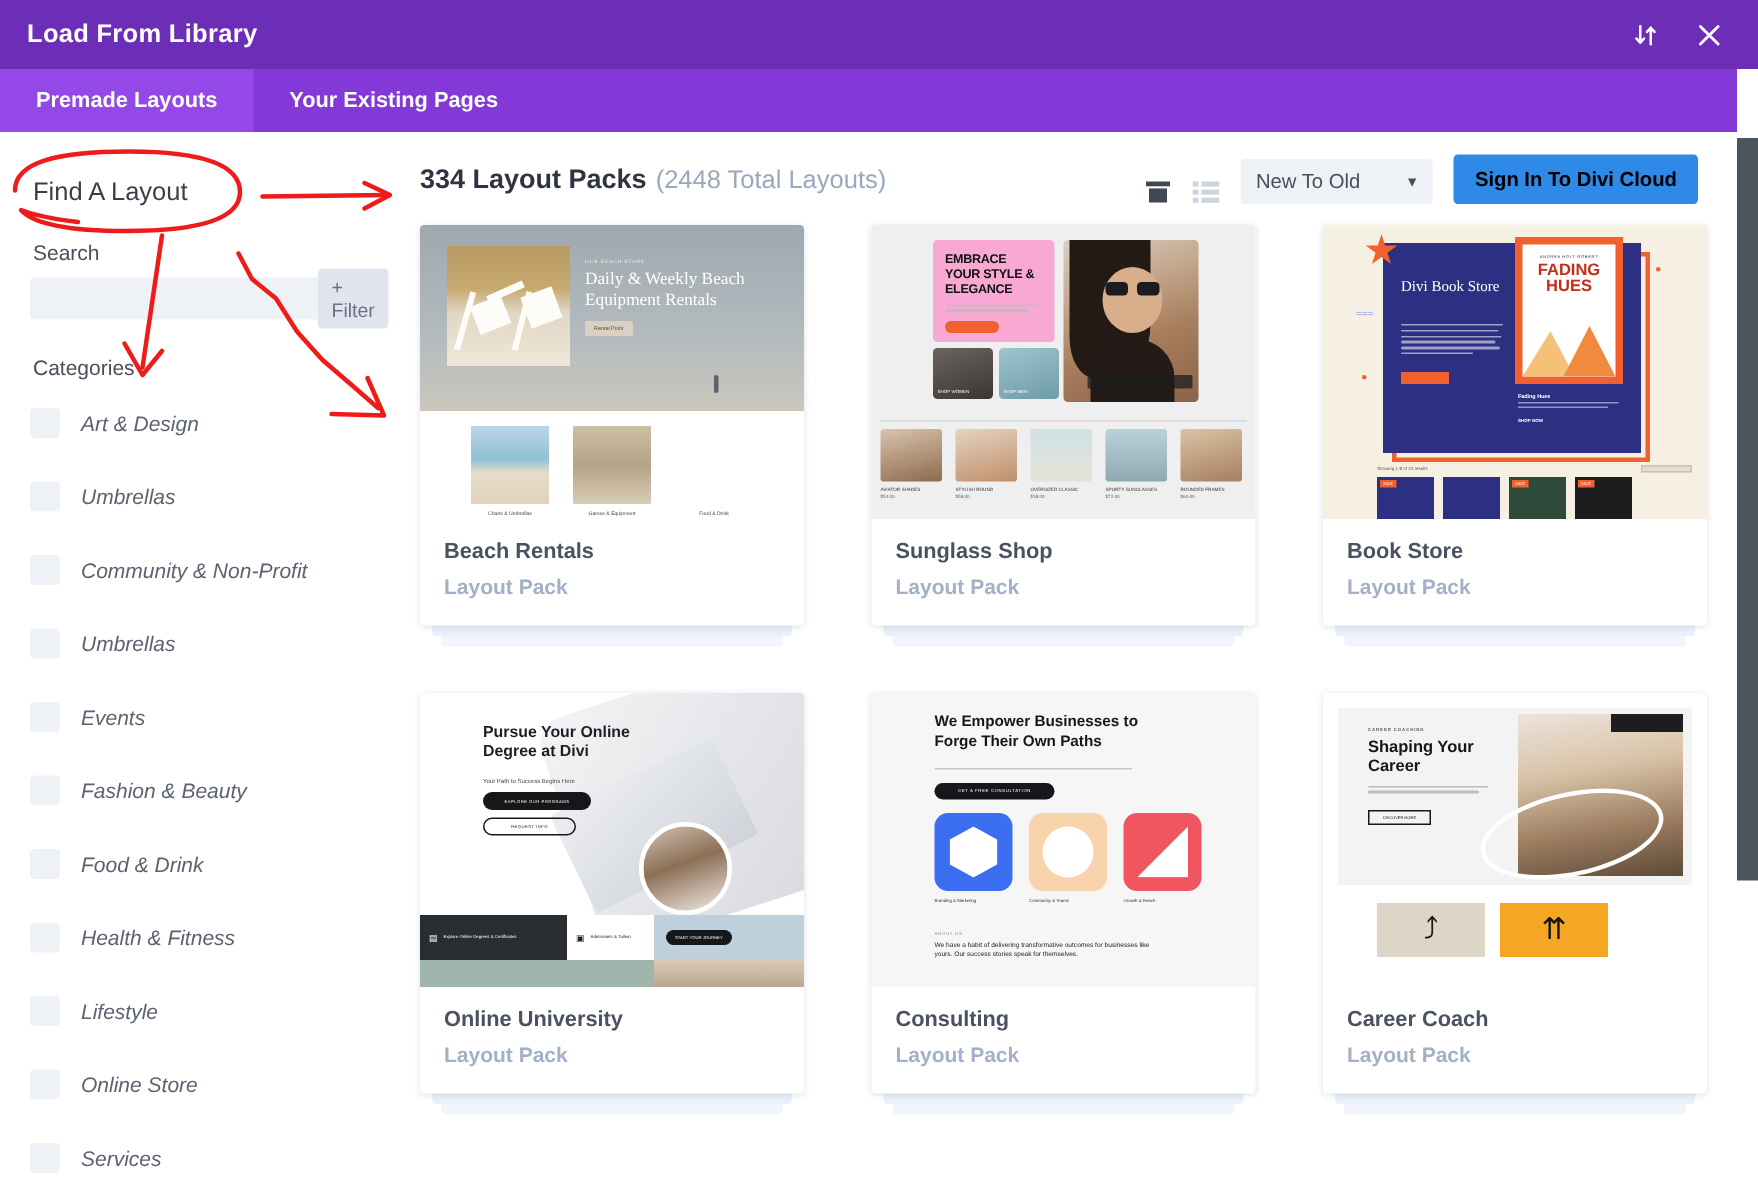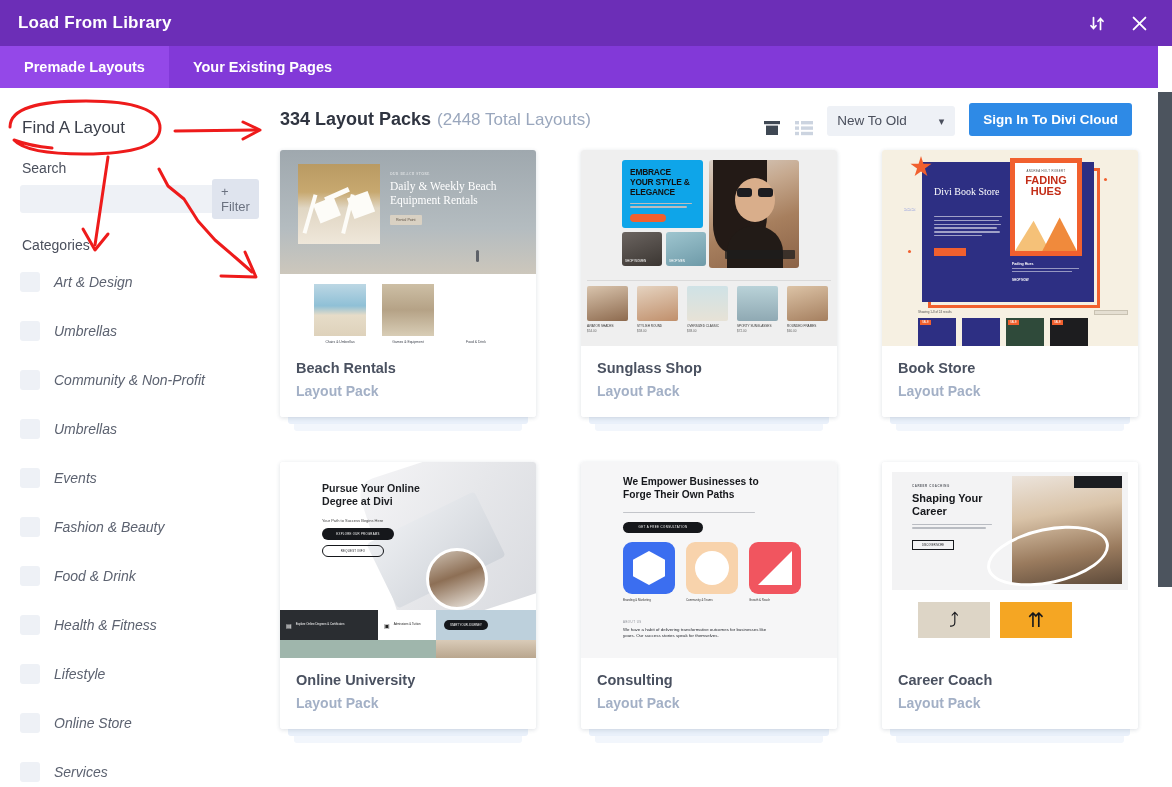--- a/index.html
+++ b/index.html
@@ -100,21 +100,21 @@
     font-size: 13.5px; color: #4a4f5c; padding: 0 10px;
     font-family: "Liberation Sans", sans-serif; cursor: pointer;
     -webkit-appearance: none; appearance: none;
   }
   .select-wrap { position: relative; display: inline-block; }
   .select-caret {
     position: absolute; right: 11px; top: 50%; transform: translateY(-50%);
     pointer-events: none; color: #4a4f5c; font-size: 11px;
   }
   .cloud-btn {
-    background: #2e8ae6; color: #ffffff; font-size: 13.5px; font-weight: bold;
+    background: #2e8ae6; color: #000000; font-size: 13.5px; font-weight: bold;
     border: 0; border-radius: 3px; padding: 9px 14px; cursor: pointer;
     font-family: "Liberation Sans", sans-serif; white-space: nowrap;
   }
 
   
   .grid {
     display: grid; grid-template-columns: repeat(3, 256px); gap: 45px 45px;
     padding: 0 8px;
   }
   .card-stack { position: relative; width: 256px; }
@@ -156,21 +156,21 @@
   }
   .beach-person { position:absolute; left:196px; top:100px; width:3px; height:12px; background:#5d6168; border-radius:2px; }
   .beach-lower { position:absolute; left:0; top:124px; right:0; bottom:0; background:#fff; }
   .bl-thumb { position:absolute; width:52px; height:52px; top:10px; }
   .bl-cap { position:absolute; top:66px; font-size:3.4px; color:#3a3f4a; text-align:center; width:52px; }
 
   
   .sg-bg { position:absolute; inset:0; background:#efefef; }
   .sg-card {
     position:absolute; left:41px; top:10px; width:81px; height:68px;
-    background:#0ea5e9; border-radius:3px; padding:8px;
+    background:#f9a8d4; border-radius:3px; padding:8px;
   }
   .sg-h { font-size:8.4px; font-weight:bold; line-height:1.18; color:#111; letter-spacing:-.2px; }
   .sg-p { margin-top:5px; }
   .sg-line { height:1.6px; background:#bdbdbd; border-radius:1px; margin-bottom:2px; }
   .sg-btn { margin-top:6px; width:36px; height:8px; background:#f1602e; border-radius:5px; }
   .sg-model {
     position:absolute; left:128px; top:10px; width:90px; height:108px; border-radius:3px;
     background: linear-gradient(160deg,#d9cfc6 0%,#c6a98f 30%,#a77f5e 60%,#8b6347 100%);
     overflow:hidden;
   }

